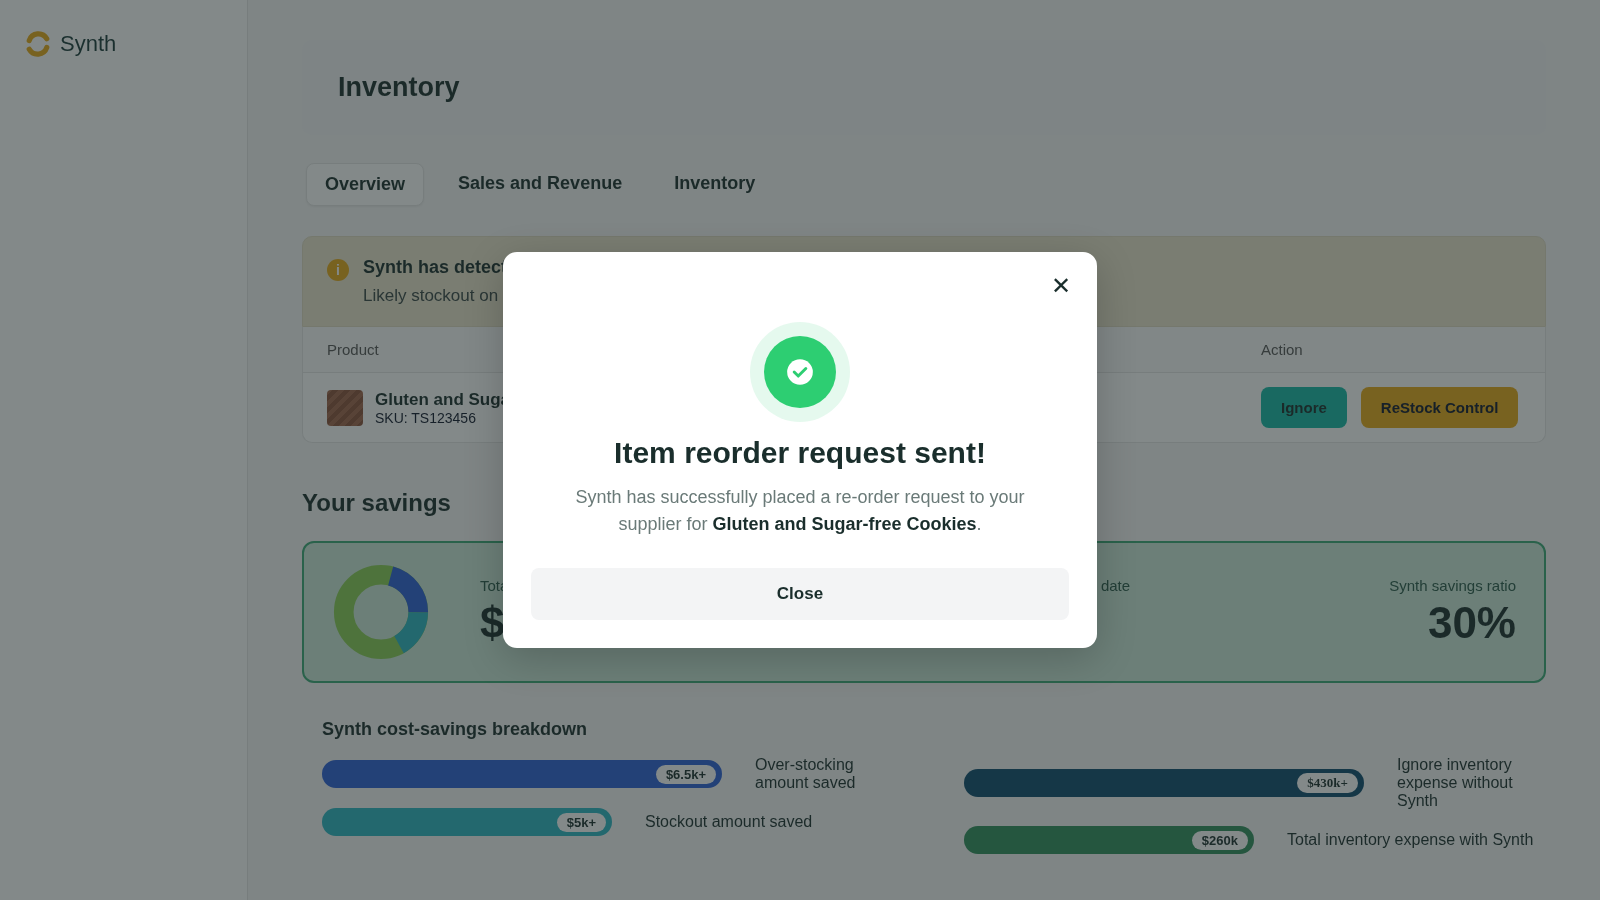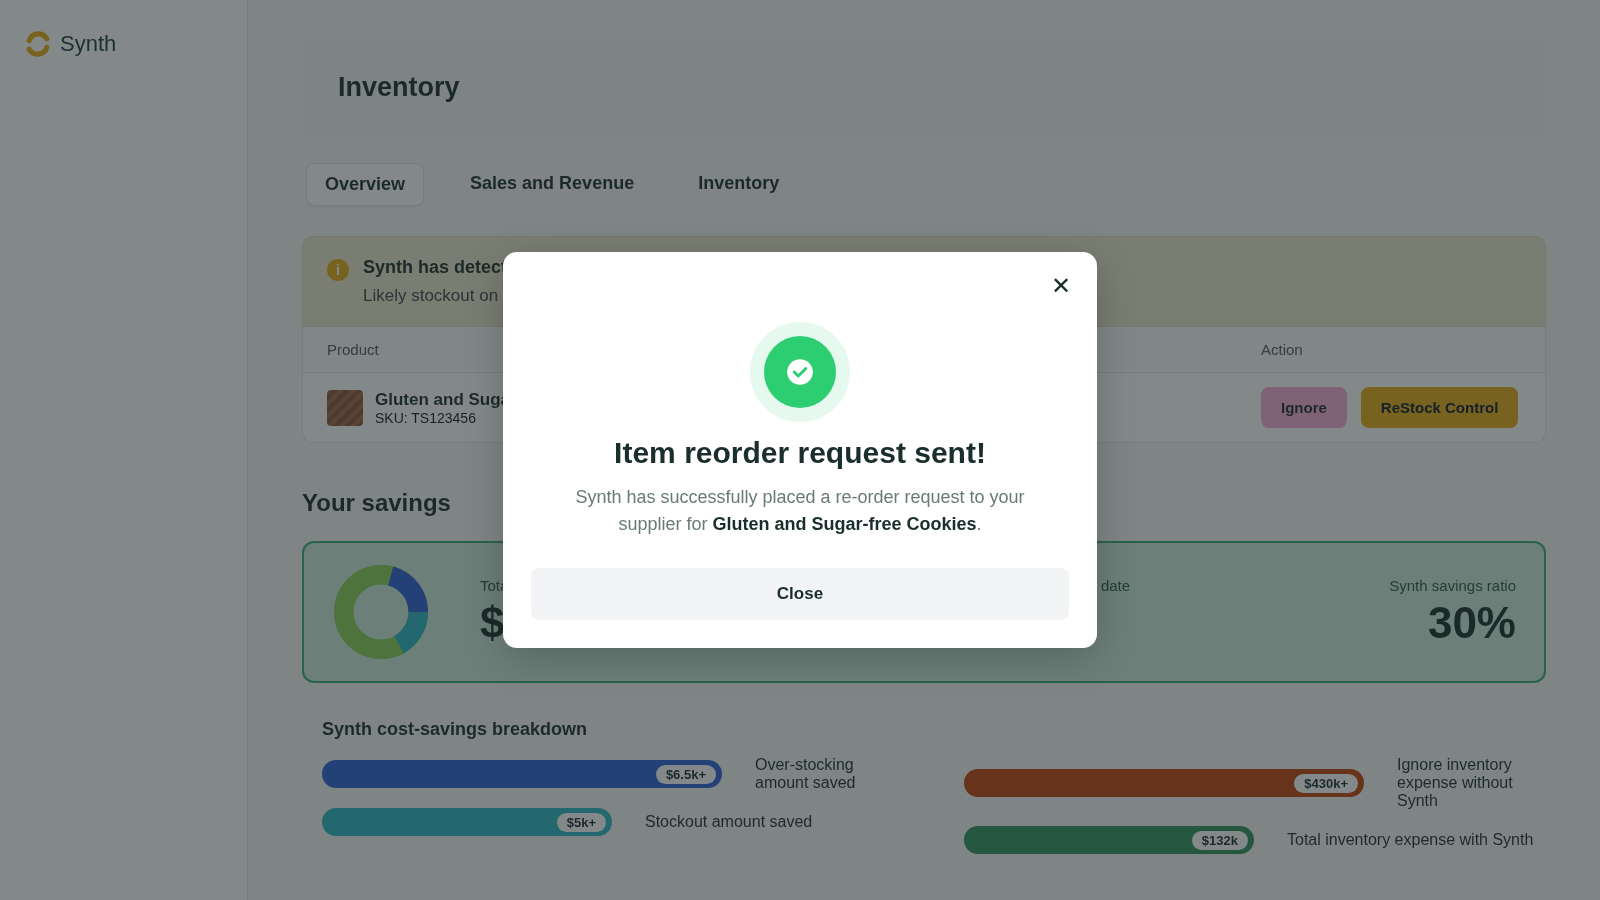--- a/index.html
+++ b/index.html
@@ -53,21 +53,21 @@
       padding: 32px 36px;
       margin-bottom: 28px;
     }
     .page-title {
       font-size: 27px;
       font-weight: 700;
       color: #1a2e2c;
     }
     .tabs {
       display: flex;
-      gap: 28px;
+      gap: 16px;
       margin-bottom: 30px;
       padding-left: 4px;
     }
     .tab {
       font-size: 18px;
       font-weight: 600;
       color: #1a2e2c;
       padding: 10px 18px;
       border-radius: 8px;
       cursor: pointer;
@@ -181,21 +181,21 @@
     }
     .btn {
       padding: 12px 20px;
       border-radius: 8px;
       font-size: 15px;
       font-weight: 600;
       border: none;
       cursor: pointer;
     }
     .btn-ignore {
-      background: #f9a8d4;
+      background: #14b8a6;
       color: #1a2e2c;
     }
     .btn-restock {
       background: #e6a817;
       color: #0f172a;
     }
     .savings-section {
       margin-top: 46px;
     }
     .savings-title {
@@ -275,21 +275,21 @@
       font-size: 13px;
       font-weight: 700;
       color: #1a2e2c;
     }
     .bar-label {
       font-size: 16px;
       color: #1a2e2c;
     }
     .bar-blue { background: #2a5fd8; }
     .bar-teal { background: #2ab5c4; width: 290px !important; flex: 0 0 290px; }
-    .bar-pink { background: #c2410c; }
+    .bar-pink { background: #0c4a6e; font-family: Liberation Serif, serif; }
     .bar-green { background: #2f8e5c; width: 290px !important; flex: 0 0 290px; }
 
     
     .modal-overlay {
       position: absolute;
       top: 0;
       left: 0;
       width: 100%;
       height: 100%;
       background: rgba(30, 40, 40, 0.55);
@@ -467,21 +467,21 @@
           </div>
           <div class="breakdown-col">
             <div class="breakdown-item">
               <div class="bar-container bar-pink">
                 <span class="bar-badge">$430k+</span>
               </div>
               <span class="bar-label"><span>Ignore inventory expense without Synth</span></span>
             </div>
             <div class="breakdown-item">
               <div class="bar-container bar-green">
-                <span class="bar-badge">$132k</span>
+                <span class="bar-badge">$260k</span>
               </div>
               <span class="bar-label"><span>Total inventory expense with Synth</span></span>
             </div>
           </div>
         </div>
       </div>
     </div>
   </div>
 </div>
 

